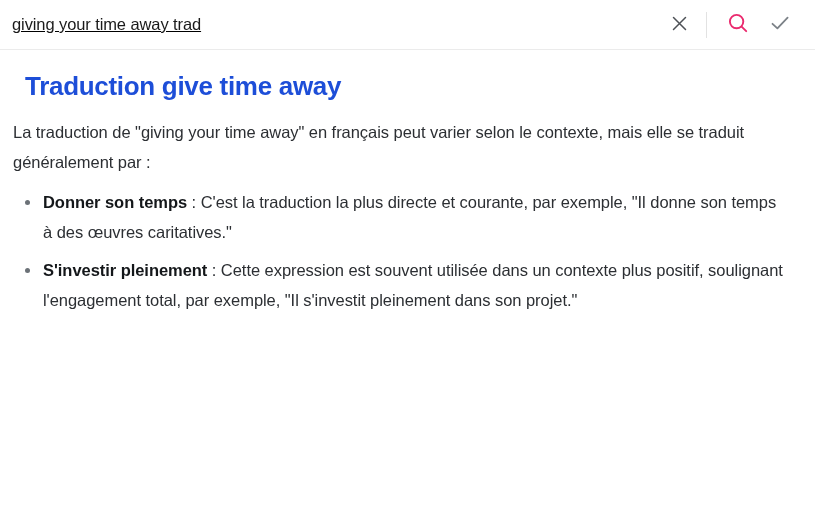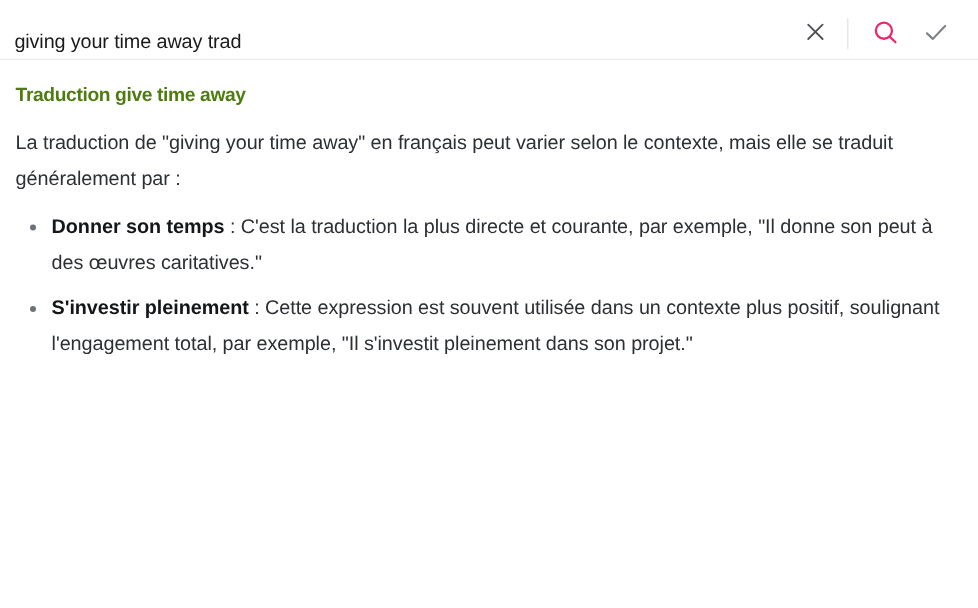--- a/index.html
+++ b/index.html
@@ -10,25 +10,26 @@
     height: 507px;
     background: #ffffff;
     font-family: "Liberation Sans", sans-serif;
     -webkit-font-smoothing: antialiased;
   }
 
   
   .search-bar {
     position: relative;
     display: flex;
-    align-items: flex-end;
+    align-items: center;
     height: 50px;
     background: #ffffff;
     border-bottom: 1px solid #ebebeb;
     padding: 0 14px 0 12px;
+    text-decoration: underline;
   }
   .search-input {
     flex: 1 1 auto;
     border: none;
     outline: none;
     background: transparent;
     font-family: "Liberation Sans", sans-serif;
     font-size: 16.5px;
     color: #1a1a1a;
     letter-spacing: -0.1px;
@@ -58,25 +59,25 @@
     height: 26px;
     background: #e2e2e2;
     margin: 0 10px 0 6px;
   }
 
   
   .content {
     padding: 20px 26px 0 13px;
   }
   .result-title {
-    font-size: 16px;
+    font-size: 26px;
     font-weight: bold;
-    color: #4d7c0f;
+    color: #1d4ed8;
     letter-spacing: -0.3px;
-    margin: 0 0 14px 0;
+    margin: 0 0 14px 12px;
     line-height: 1.25;
   }
   .intro {
     font-size: 16.5px;
     color: #2c2f33;
     line-height: 1.82;
     margin: 0 0 10px 0;
     letter-spacing: -0.05px;
   }
 
@@ -140,19 +141,19 @@
     </button>
   </div>
 </div>
 
 <div class="content">
   <h1 class="result-title">Traduction give time away</h1>
   <p class="intro">La traduction de "giving your time away" en français peut varier selon le contexte, mais elle se traduit généralement par :</p>
 
   <ul class="items">
     <li>
-      <span class="term">Donner son temps</span><span> : C'est la traduction la plus directe et courante, par exemple, "Il donne son peut à des œuvres caritatives."</span>
+      <span class="term">Donner son temps</span><span> : C'est la traduction la plus directe et courante, par exemple, "Il donne son temps à des œuvres caritatives."</span>
     </li>
     <li>
       <span class="term">S'investir pleinement</span><span> : Cette expression est souvent utilisée dans un contexte plus positif, soulignant l'engagement total, par exemple, "Il s'investit pleinement dans son projet."</span>
     </li>
   </ul>
 </div>
 
 </body></html>

